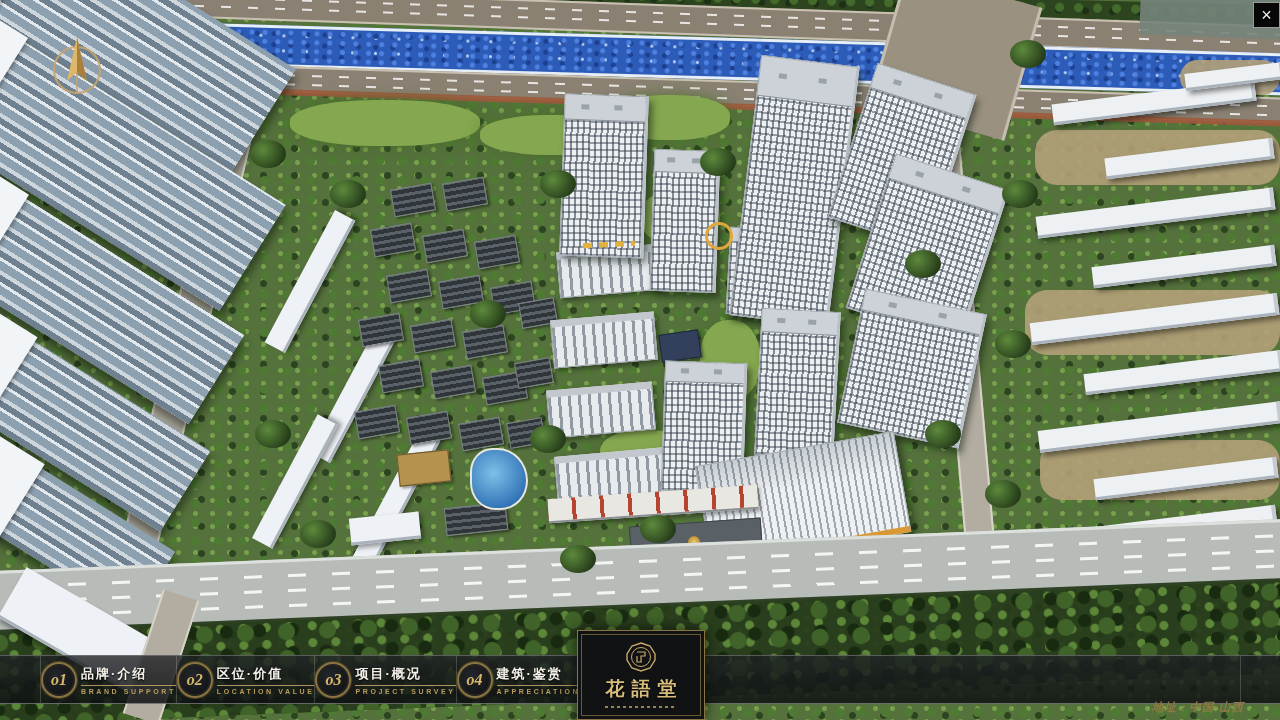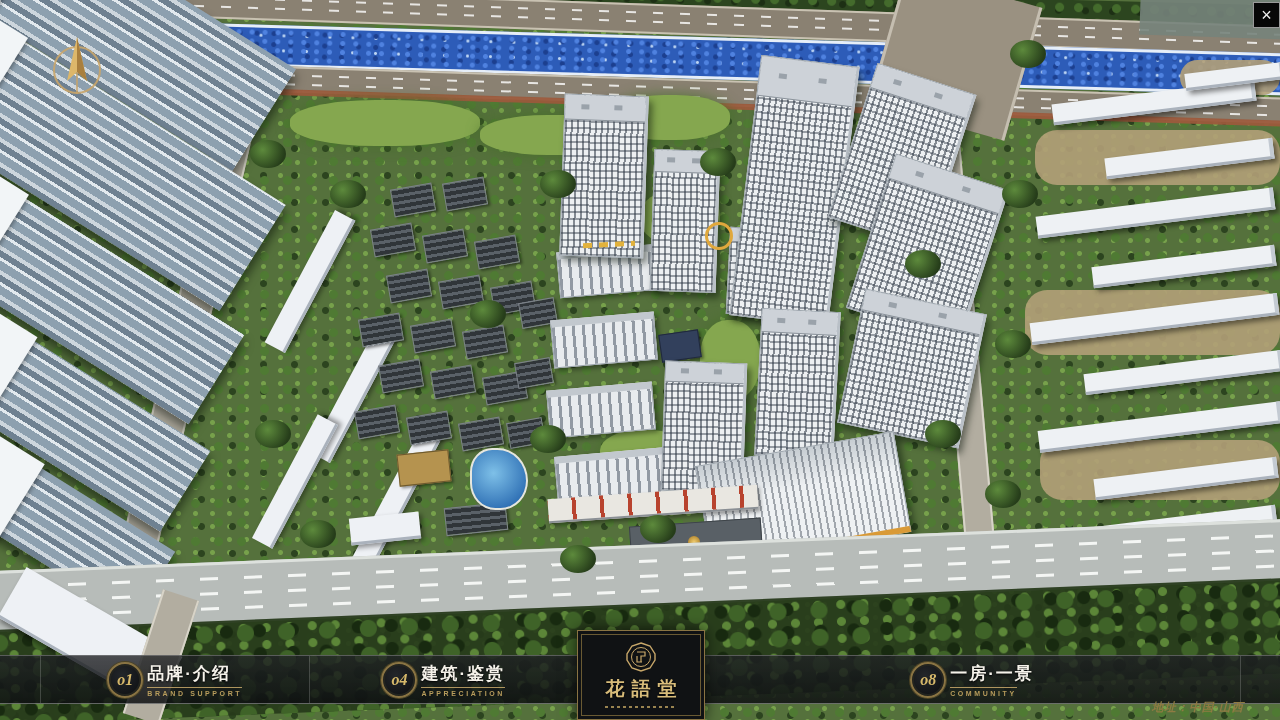--- a/index.html
+++ b/index.html
@@ -83,21 +83,21 @@
   .navgroup{position:absolute;top:0;bottom:0;display:flex;border-right:1px solid rgba(255,255,255,.18);}
   .navgroup.left{left:40px;width:537px;}
   .navgroup.right{left:703px;width:537px;}
   .nav-item{flex:1;display:flex;align-items:center;justify-content:center;gap:4px;border-left:1px solid rgba(255,255,255,.18);cursor:pointer;}
   .badge{width:32px;height:32px;border-radius:50%;flex:0 0 auto;
     border:2px solid #8a7443;box-shadow:inset 0 0 0 2px #23241f,0 0 0 1px #4d4426;
     background:radial-gradient(circle at 40% 35%,#23262a,#0c0d0f);
     color:#d6b86a;font-family:"Liberation Serif",serif;font-style:italic;font-size:16px;font-weight:bold;
     display:flex;align-items:center;justify-content:center;}
   .labels{display:flex;flex-direction:column;align-items:flex-start;}
-  .zh{color:#f5f2ea;font-size:17px;font-weight:bold;letter-spacing:2px;text-shadow:0 1px 2px #000;white-space:nowrap;}
+  .zh{color:#f5f2ea;font-size:13px;font-weight:bold;letter-spacing:2px;text-shadow:0 1px 2px #000;white-space:nowrap;}
   .en{margin-top:2px;padding-top:2px;border-top:1px solid rgba(201,169,106,.85);
     color:#b89d5c;font-size:7px;font-weight:bold;letter-spacing:2.6px;white-space:nowrap;}
   .logo-panel{position:absolute;left:577px;top:630px;width:126px;height:88px;z-index:11;cursor:pointer;
     background:#101214;border:1px solid #8a7443;
     box-shadow:inset 0 0 0 3px #101214,inset 0 0 0 4px #6a5a33,0 0 14px rgba(0,0,0,.7);
     display:flex;flex-direction:column;align-items:center;justify-content:center;gap:4px;}
   .logo-title{color:#d8bc7a;font-family:"Liberation Serif",serif;font-size:19px;font-weight:bold;letter-spacing:7px;padding-left:7px;
     text-shadow:0 1px 2px #000;}
   .logo-caption{width:72px;height:2px;background:repeating-linear-gradient(90deg,#9a8450 0 3px,rgba(0,0,0,0) 3px 6px);}
   .address{position:absolute;right:36px;top:700px;z-index:12;color:#8f7b43;font-size:11.5px;font-weight:bold;font-style:italic;letter-spacing:1px;}
@@ -253,35 +253,42 @@
   <nav class="navbar">
     <div class="navgroup left">
       <div class="nav-item">
         <span class="badge">o1</span>
         <span class="labels">
             <span class="zh">品牌·介绍</span>
             <span class="en">BRAND SUPPORT</span>
           </span>
       </div>
       <div class="nav-item">
+        <span class="badge">o2</span>
+        <span class="labels">
+            <span class="zh">区位·价值</span>
+            <span class="en">LOCATION VALUE</span>
+          </span>
+      </div>
+      <div class="nav-item">
+        <span class="badge">o3</span>
+        <span class="labels">
+            <span class="zh">项目·概况</span>
+            <span class="en">PROJECT SURVEY</span>
+          </span>
+      </div>
+      <div class="nav-item">
         <span class="badge">o4</span>
         <span class="labels">
             <span class="zh">建筑·鉴赏</span>
             <span class="en">APPRECIATION</span>
           </span>
       </div>
     </div>
     <div class="navgroup right">
-      <div class="nav-item">
-        <span class="badge">o8</span>
-        <span class="labels">
-            <span class="zh">一房·一景</span>
-            <span class="en">COMMUNITY</span>
-          </span>
-      </div>
     </div>
   </nav>
 
   <div class="logo-panel">
     <svg width="30" height="30" viewBox="0 0 30 30">
       <polygon points="15,1 24,4 29,12 29,18 24,26 15,29 6,26 1,18 1,12 6,4" fill="none" stroke="#c9a86a" stroke-width="1.4"></polygon>
       <circle cx="15" cy="15" r="9.5" fill="none" stroke="#c9a86a" stroke-width="1"></circle>
       <path d="M11 10 h8 v4 h-4 v6 M11 14 v6 h5" fill="none" stroke="#c9a86a" stroke-width="1.2"></path>
     </svg>
     <div class="logo-title">花語堂</div>

